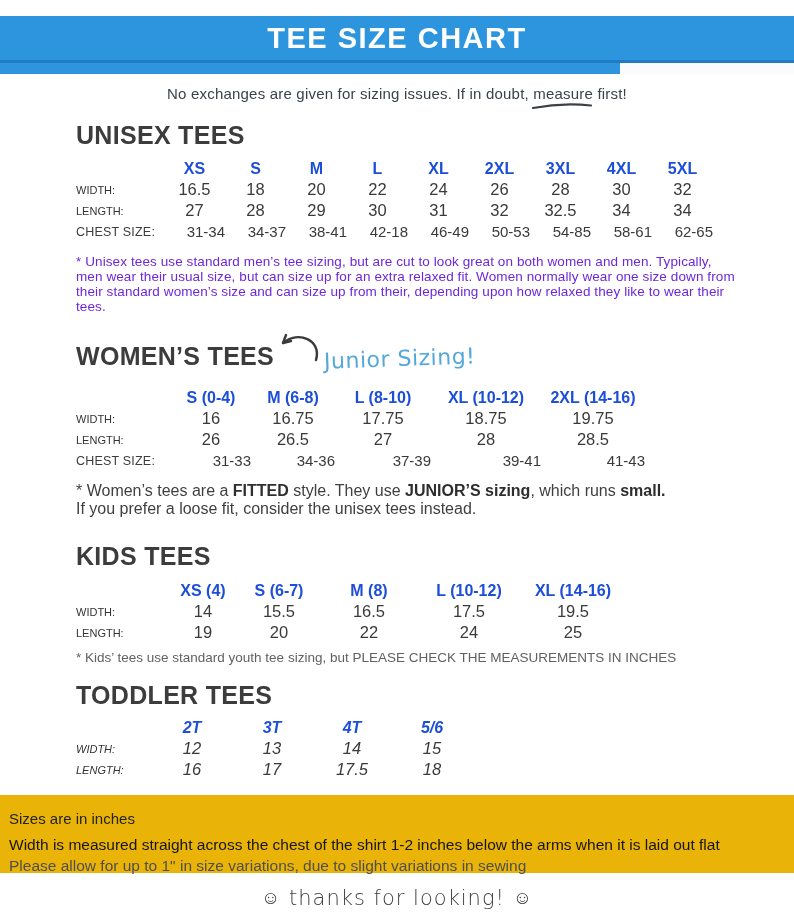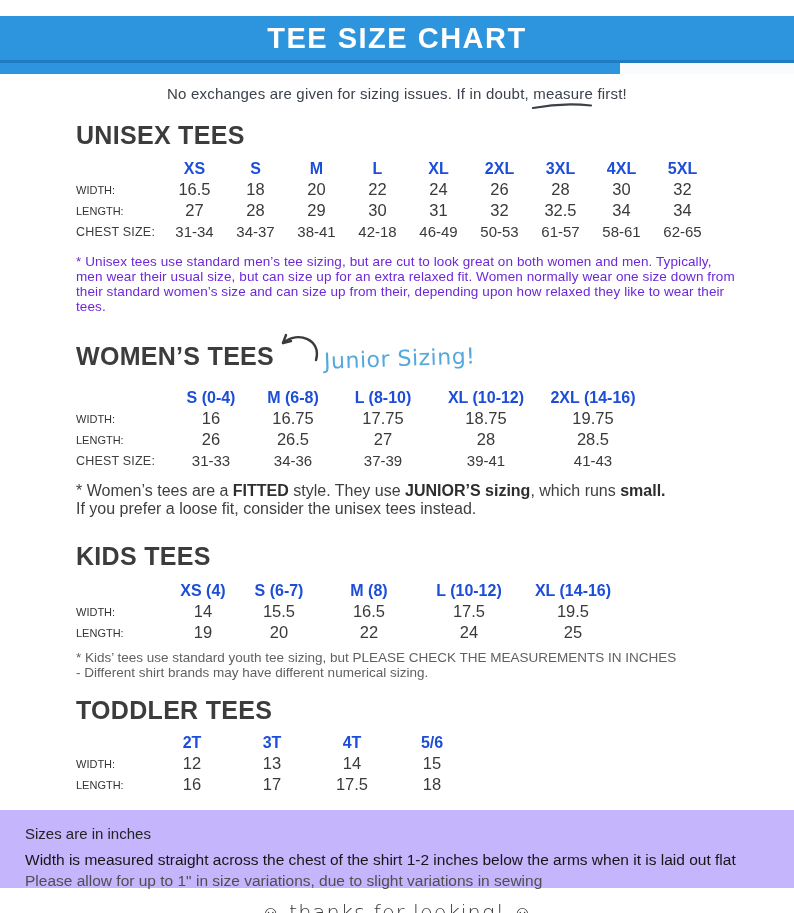--- a/index.html
+++ b/index.html
@@ -48,46 +48,46 @@
   .sec-toddler h2 { margin:16px 0 8px; }
   
   table.sizes { border-collapse:collapse; table-layout:fixed; }
   table.sizes th, table.sizes td {
     padding:0; text-align:center; font-weight:400; height:21px;
     font-size:16.5px; color:#3a3a3a; vertical-align:middle; white-space:nowrap;
   }
   table.sizes thead th { color:#1d4ed8; font-weight:700; font-size:16px; height:20px; }
   table.sizes th.rl { text-align:left; font-size:11px; color:#333333; }
   table.sizes tr.row-chest th.rl { font-size:12.5px; color:#3d3d3d; letter-spacing:.2px; }
-  table.sizes tr.row-chest td { font-size:15px; }
+  table.sizes tr.row-chest td { font-size:15px;text-align:right; }
   .t-unisex col.label  { width:88px; }  .t-unisex col  { width:61px; }
   .t-women  col.label  { width:95px; }
   .t-women  col:nth-child(2){width:80px;} .t-women col:nth-child(3){width:84px;}
   .t-women  col:nth-child(4){width:96px;} .t-women col:nth-child(5){width:110px;}
   .t-women  col:nth-child(6){width:104px;}
   .t-kids   col.label  { width:95px; }
   .t-kids   col:nth-child(2){width:64px;} .t-kids col:nth-child(3){width:88px;}
   .t-kids   col:nth-child(4){width:92px;} .t-kids col:nth-child(5){width:108px;}
   .t-kids   col:nth-child(6){width:100px;}
   .t-toddler col.label { width:76px; }  .t-toddler col { width:80px; }
-  .t-toddler th, .t-toddler td { height:20px; }
+  .t-toddler th, .t-toddler td { height:20px;font-style:italic; }
   
   .note {
     margin-top:12px; font-size:13.5px; line-height:15px; color:#6d28d9;
     max-width:660px; letter-spacing:.1px;
   }
   .note-small { margin-top:9px; font-size:12.5px; color:#6f6f6f; }
   .note-fitted {
     margin-top:11px; font-size:16px; line-height:18px; color:#3f3f3f; max-width:680px;
   }
   .note-fitted b { font-weight:700; color:#2e2e2e; }
   .note-kids { margin-top:7px; font-size:13.5px; line-height:15px; color:#616161; max-width:680px; }
   
   .footer {
-    margin-top:15px; background:#c4b5fd; height:78px; padding:15px 10px 0 25px;
+    margin-top:15px; background:#eab308; height:78px; padding:15px 10px 0 9px;
   }
   .footer .f1 { font-size:15px; color:#232323; margin-bottom:9px; }
   .footer .f2 { font-size:15.5px; color:#161616; margin-bottom:3px; }
   .footer .f3 { font-size:15.5px; color:#4f4f4f; }
   .thanks {
     margin-top:13px; text-align:center; font-size:21px; color:#3d3d3d;
     font-family:"DejaVu Sans", sans-serif; font-weight:300; letter-spacing:1px;
   }
   .thanks .smiley { font-size:19px; position:relative; top:-1px; }
 </style>
@@ -164,21 +164,21 @@
               <td>34</td>
             </tr>
             <tr class="row-chest">
               <th class="rl">CHEST SIZE:</th>
               <td>31-34</td>
               <td>34-37</td>
               <td>38-41</td>
               <td>42-18</td>
               <td>46-49</td>
               <td>50-53</td>
-              <td>61-57</td>
+              <td>54-85</td>
               <td>58-61</td>
               <td>62-65</td>
             </tr>
           </tbody>
         </table>
       <p class="note">* Unisex tees use standard men’s tee sizing, but are cut to look great on both women and men. Typically, men wear their usual size, but can size up for an extra relaxed fit. Women normally wear one size down from their standard women’s size and can size up from their, depending upon how relaxed they like to wear their tees.</p>
     </section>
 
     <section class="sec-women">
       <div class="women-head">
@@ -273,21 +273,21 @@
             <tr class="row-length">
               <th class="rl">LENGTH:</th>
               <td>19</td>
               <td>20</td>
               <td>22</td>
               <td>24</td>
               <td>25</td>
             </tr>
           </tbody>
         </table>
-      <p class="note-kids"><span>* Kids’ tees use standard youth tee sizing, but PLEASE CHECK THE MEASUREMENTS IN INCHES</span><br><span>- Different shirt brands may have different numerical sizing.</span></p>
+      <p class="note-kids"><span>* Kids’ tees use standard youth tee sizing, but PLEASE CHECK THE MEASUREMENTS IN INCHES</span><br></p>
     </section>
 
     <section class="sec-toddler">
       <h2 class="section-title">TODDLER TEES</h2>
       <table class="sizes t-toddler">
           <colgroup>
             <col class="label">
             <col>
             <col>
             <col>

